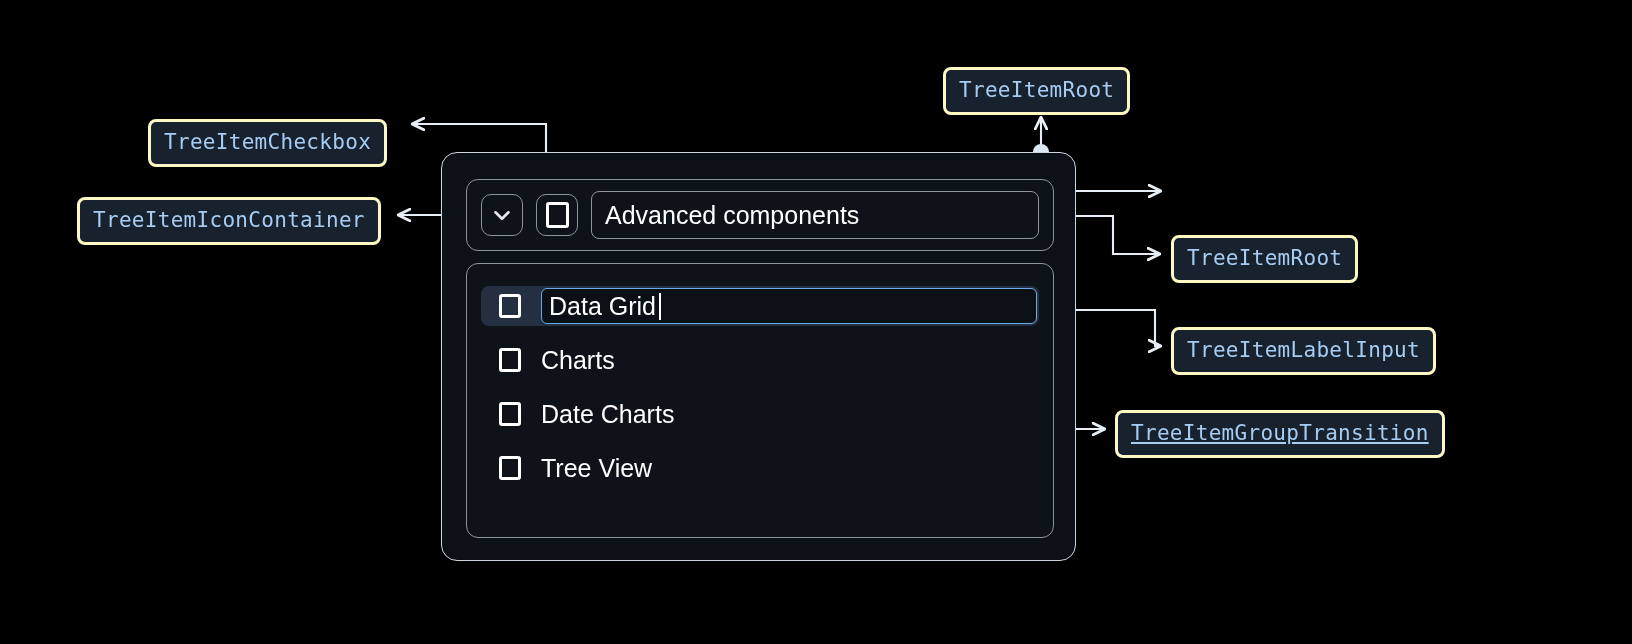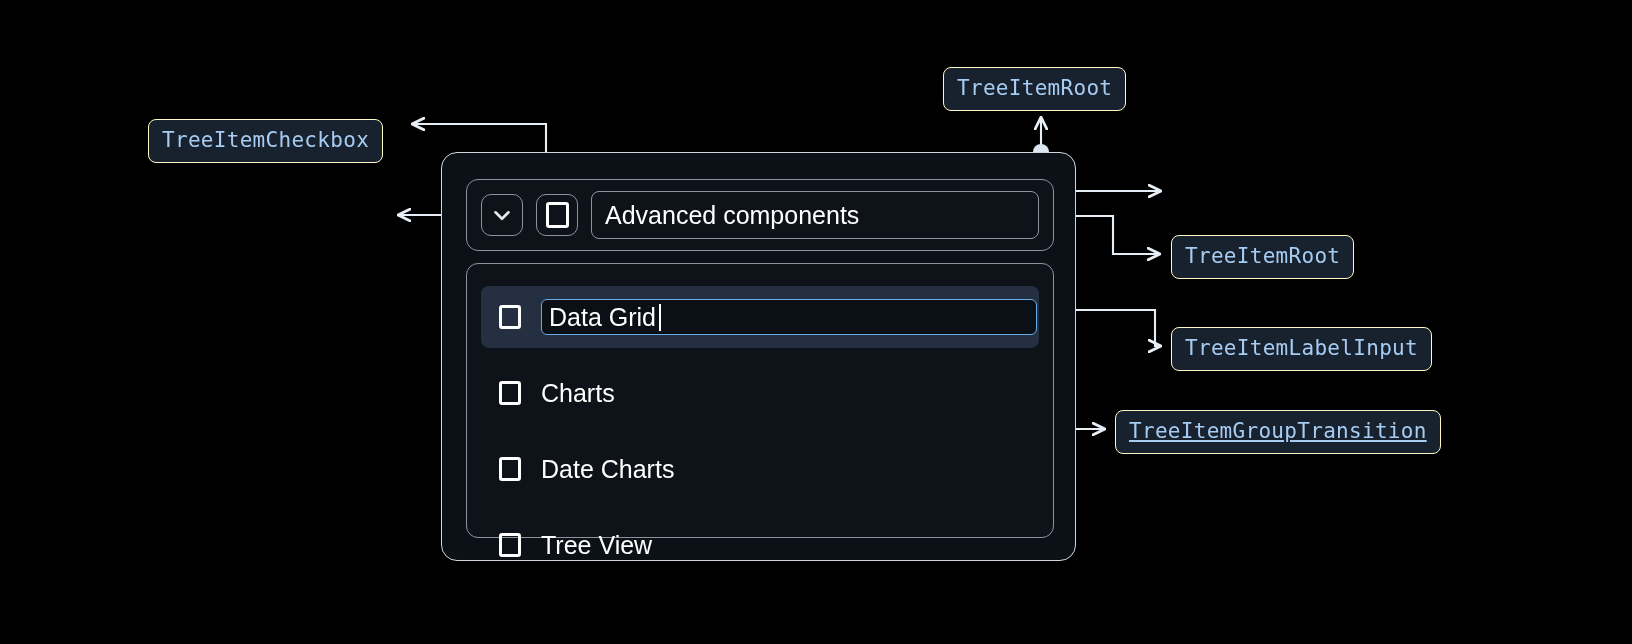--- a/index.html
+++ b/index.html
@@ -8,21 +8,21 @@
     background: #000000;
     overflow: hidden;
     font-family: "Liberation Sans", sans-serif;
   }
   #stage { position: relative; width: 1632px; height: 644px; }
 
   
   .chip {
     position: absolute;
     background: #18212e;
-    border: 1px solid #fef9c3;
+    border: 3px solid #fef9c3;
     border-radius: 8px;
     color: #a6ccf2;
     font-family: "DejaVu Sans Mono", "Liberation Mono", monospace;
     font-size: 21px;
     letter-spacing: 0.3px;
     line-height: 1;
     padding: 10px 13px 11px 13px;
     white-space: nowrap;
   }
 
@@ -89,21 +89,21 @@
     width: 588px; height: 275px;
     border: 1.5px solid #8d949c;
     border-radius: 12px;
     background: #0e131a;
     padding-top: 22px;
   }
   .tree-row {
     position: relative;
     display: flex;
     align-items: center;
-    height: 62px;
+    height: 40px;
     margin: 0 14px 14px 14px;
     padding-left: 18px;
     border-radius: 8px;
   }
   .tree-row.selected { background: #243042; }
   .row-chk {
     width: 22px; height: 24px;
     border: 3px solid #ffffff;
     border-radius: 3px;
     flex: 0 0 auto;
@@ -173,20 +173,21 @@
       <circle cx="1041" cy="152" r="8"></circle>
       <circle cx="1053" cy="191" r="8"></circle>
       <circle cx="1042" cy="216" r="8"></circle>
       <circle cx="1041" cy="310" r="8"></circle>
       <circle cx="1053" cy="429" r="8"></circle>
     </g>
   </svg>
 
   <div class="chip" style="left:148px; top:106px;margin-top:13px;">TreeItemCheckbox</div>
 
+  <div class="chip" style="left:77px; top:197px;">TreeItemIconContainer</div>
 
   <div class="chip" style="left:943px; top:67px;">TreeItemRoot</div>
 
 
   <div class="chip" style="left:1171px; top:235px;">TreeItemRoot</div>
 
   <div class="chip" style="left:1171px; top:327px;">TreeItemLabelInput</div>
 
   <div class="chip" style="left:1115px; top:410px;text-decoration:underline;">TreeItemGroupTransition</div>
 

